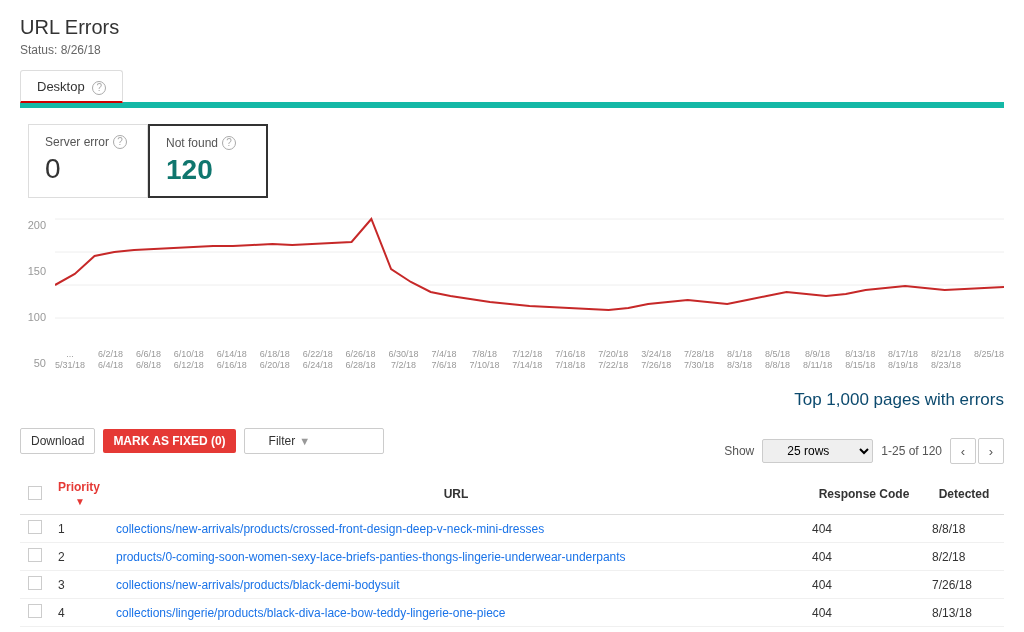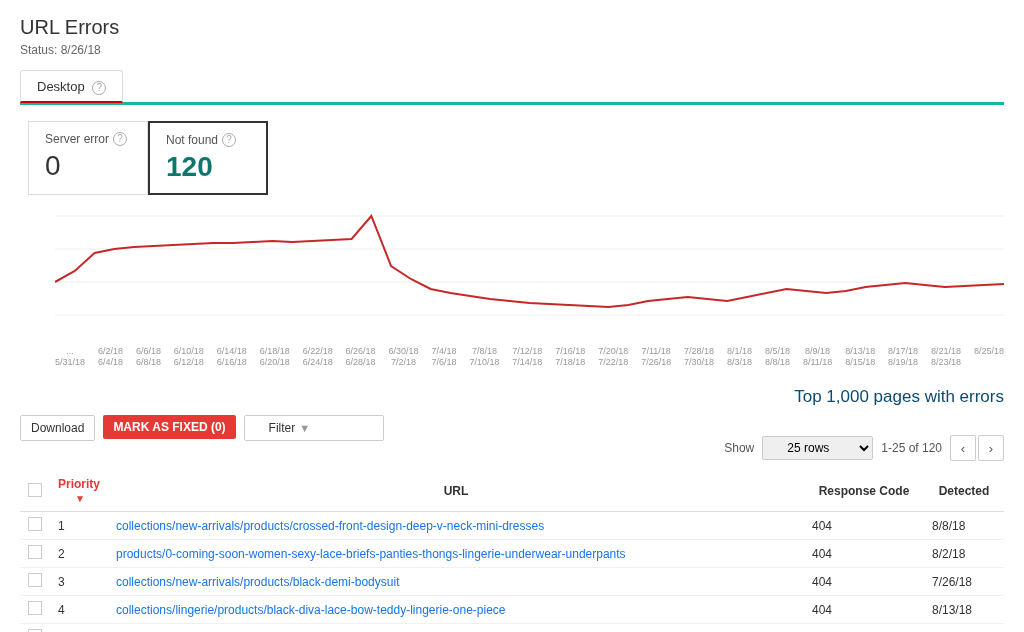--- a/index.html
+++ b/index.html
@@ -1,21 +1,21 @@
 <!DOCTYPE html>
 <html><head>
   <meta charset="utf-8">
   <style>
     * { box-sizing: border-box; margin: 0; padding: 0; }
     body { font-family: Arial, sans-serif; font-size: 13px; color: #333; background: #fff; padding: 16px 20px; }
 
     .page-title { font-size: 20px; font-weight: normal; color: #333; margin-bottom: 4px; }
     .status-line { font-size: 12px; color: #666; margin-bottom: 12px; }
 
-    .tabs { border-bottom: 3px solid #14b8a6; margin-bottom: 16px; }
+    .tabs { border-bottom: 6px solid #14b8a6; margin-bottom: 16px; }
     .tab { display: inline-block; padding: 8px 16px 6px; border: 1px solid #ddd; border-bottom: none; border-radius: 3px 3px 0 0; background: #fff; cursor: pointer; font-size: 13px; color: #333; position: relative; top: 1px; }
     .tab.active { border-bottom: 2px solid #c00; }
     .tab-help { color: #aaa; font-size: 11px; margin-left: 4px; }
 
     .metrics-row { display: flex; margin-bottom: 16px; gap: 0; padding-left: 8px; }
     .metric-box { border: 1px solid #ddd; padding: 10px 16px; min-width: 120px; }
     .metric-box.selected { border: 2px solid #333; }
     .metric-label { font-size: 12px; color: #555; margin-bottom: 4px; display: flex; align-items: center; gap: 4px; }
     .metric-value { font-size: 28px; font-weight: bold; color: #0f766e; }
     .metric-value.zero { color: #333; font-weight: normal; }
@@ -23,21 +23,21 @@
 
     .chart-container { margin-bottom: 16px; position: relative; height: 160px; }
     .chart-y-labels { position: absolute; left: 0; top: 0; width: 30px; height: 100%; display: flex; flex-direction: column; justify-content: space-between; padding: 5px 0; }
     .chart-y-label { font-size: 11px; color: #999; text-align: right; padding-right: 4px; }
     .chart-area { position: absolute; left: 35px; right: 0; top: 0; bottom: 25px; }
     .chart-x-labels { position: absolute; left: 35px; right: 0; bottom: 0; height: 25px; display: flex; justify-content: space-between; }
     .chart-x-label { font-size: 9px; color: #999; text-align: center; display: flex; flex-direction: column; line-height: 1.2; }
 
     .section-title { font-size: 17px; color: #0c4a6e; margin-bottom: 8px; text-align: right; }
 
-    .toolbar { display: flex; align-items: flex-start; gap: 8px; margin-bottom: 10px; }
+    .toolbar { display: flex; align-items: center; gap: 8px; margin-bottom: 10px; }
     .btn-download { background: #fff; border: 1px solid #ccc; padding: 5px 10px; font-size: 12px; cursor: pointer; border-radius: 2px; color: #333; }
     .btn-mark-fixed { background: #e53935; border: none; padding: 5px 10px; font-size: 12px; cursor: pointer; border-radius: 2px; color: #fff; font-weight: bold; }
     .filter-input { border: 1px solid #ccc; padding: 5px 24px; font-size: 12px; width: 140px; border-radius: 2px; display: flex; align-items: center; gap: 4px; cursor: pointer; }
     .filter-funnel { color: #999; font-size: 11px; }
 
     .pagination { margin-left: auto; display: flex; align-items: center; gap: 8px; font-size: 12px; color: #555; margin-top: 20px; }
     .rows-select { border: 1px solid #ccc; padding: 3px 20px; font-size: 12px; border-radius: 2px; cursor: pointer; }
     .page-nav { display: flex; gap: 2px; }
     .page-btn { border: 1px solid #ccc; background: #fff; width: 26px; height: 26px; display: flex; align-items: center; justify-content: center; cursor: pointer; border-radius: 2px; font-size: 13px; color: #555; }
 
@@ -80,20 +80,26 @@
   <div class="metric-box selected">
     <div class="metric-label">
       <span>Not found</span>
       <span class="help-icon">?</span>
     </div>
     <div class="metric-value">120</div>
   </div>
 </div>
 
 <div class="chart-container">
+  <div class="chart-y-labels">
+    <div class="chart-y-label">200</div>
+    <div class="chart-y-label">150</div>
+    <div class="chart-y-label">100</div>
+    <div class="chart-y-label">50</div>
+  </div>
   <div class="chart-area">
     <svg width="100%" height="100%" viewBox="0 0 960 135" preserveAspectRatio="none">
 
       <line x1="0" y1="5" x2="960" y2="5" stroke="#eee" stroke-width="1"></line>
       <line x1="0" y1="38" x2="960" y2="38" stroke="#eee" stroke-width="1"></line>
       <line x1="0" y1="71" x2="960" y2="71" stroke="#eee" stroke-width="1"></line>
       <line x1="0" y1="104" x2="960" y2="104" stroke="#eee" stroke-width="1"></line>
 
       <polyline fill="none" stroke="#c62828" stroke-width="2" points="
           0,71
@@ -199,21 +205,21 @@
       </div>
     <div class="chart-x-label">
         <span>7/16/18</span>
         <span>7/18/18</span>
       </div>
     <div class="chart-x-label">
         <span>7/20/18</span>
         <span>7/22/18</span>
       </div>
     <div class="chart-x-label">
-        <span>7/11/18</span>
+        <span>3/24/18</span>
         <span>7/26/18</span>
       </div>
     <div class="chart-x-label">
         <span>7/28/18</span>
         <span>7/30/18</span>
       </div>
     <div class="chart-x-label">
         <span>8/1/18</span>
         <span>8/3/18</span>
       </div>

